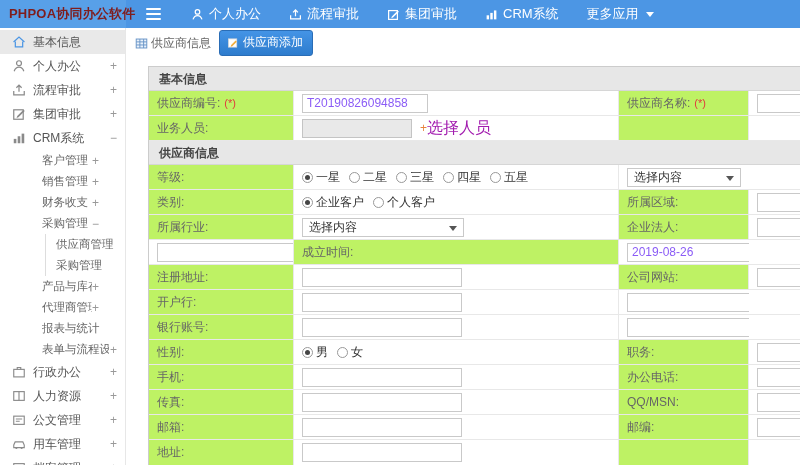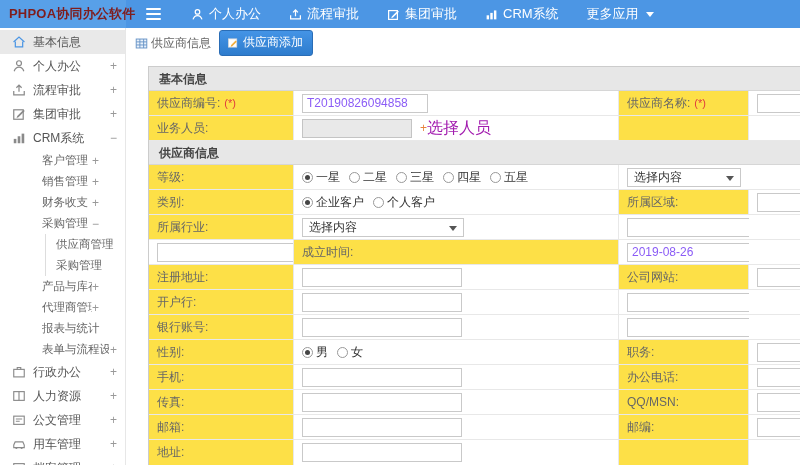--- a/index.html
+++ b/index.html
@@ -45,21 +45,21 @@
     padding:3px 9px 4px 7px; }
   .tab-active svg { display:block; }
 
   
   .formwrap { margin:8px 0 0 21px; width:900px; border:1px solid #ccc; background:#fff; }
   .sect-header { height:24px; line-height:24px; background:#e7e7e7; border-bottom:1px solid #d6d6d6;
     padding-left:10px; font-size:12px; font-weight:bold; color:#444; }
   .frow { display:grid; grid-template-columns:145px 325px 130px 298px; height:25px; border-bottom:1px solid #e8e8e8; }
   .frow:last-child { border-bottom:none; }
   .cell { display:flex; align-items:center; padding:0 8px; overflow:hidden; white-space:nowrap; }
-  .lblc { background:#fde047; border-right:1px solid #e8e8e8; color:#666; font-size:12px; }
+  .lblc { background:#bef264; border-right:1px solid #e8e8e8; color:#666; font-size:12px; }
   .fldc { border-right:1px solid #e8e8e8; background:#fff; }
   .fldc.last { border-right:none; }
   .req { color:#e03c3c; font-size:11px; margin-left:4px; }
   .tin { height:19px; border:1px solid #c9c9c9; background:#fff; font-size:12px; color:#8b5cf6;
     padding:0 4px; width:160px; font-family:inherit; }
   .tin.narrow { width:126px; }
   .tin.gray { width:110px; background:#e9e9e9; border-color:#c4c4c4; }
   .sel { position:relative; width:162px; height:19px; border:1px solid #c9c9c9; background:#fff;
     display:flex; align-items:center; padding:0 18px 0 6px; font-size:12px; color:#333; cursor:pointer; }
   .sel::after { content:""; position:absolute; right:6px; top:7px; width:0; height:0;
@@ -384,20 +384,23 @@
 
     <div class="frow">
       <div class="cell lblc">
           <span>所属行业:</span>
         </div>
       <div class="cell fldc">
         <div class="sel">
             <span>选择内容</span>
           </div>
       </div>
+      <div class="cell lblc">
+          <span>企业法人:</span>
+        </div>
       <div class="cell fldc last">
           <input class="tin" type="text" value="" style="">
         </div>
     </div>
 
     <div class="frow">
       <div class="cell fldc">
           <input class="tin" type="text" value="" style="">
         </div>
       <div class="cell lblc">

